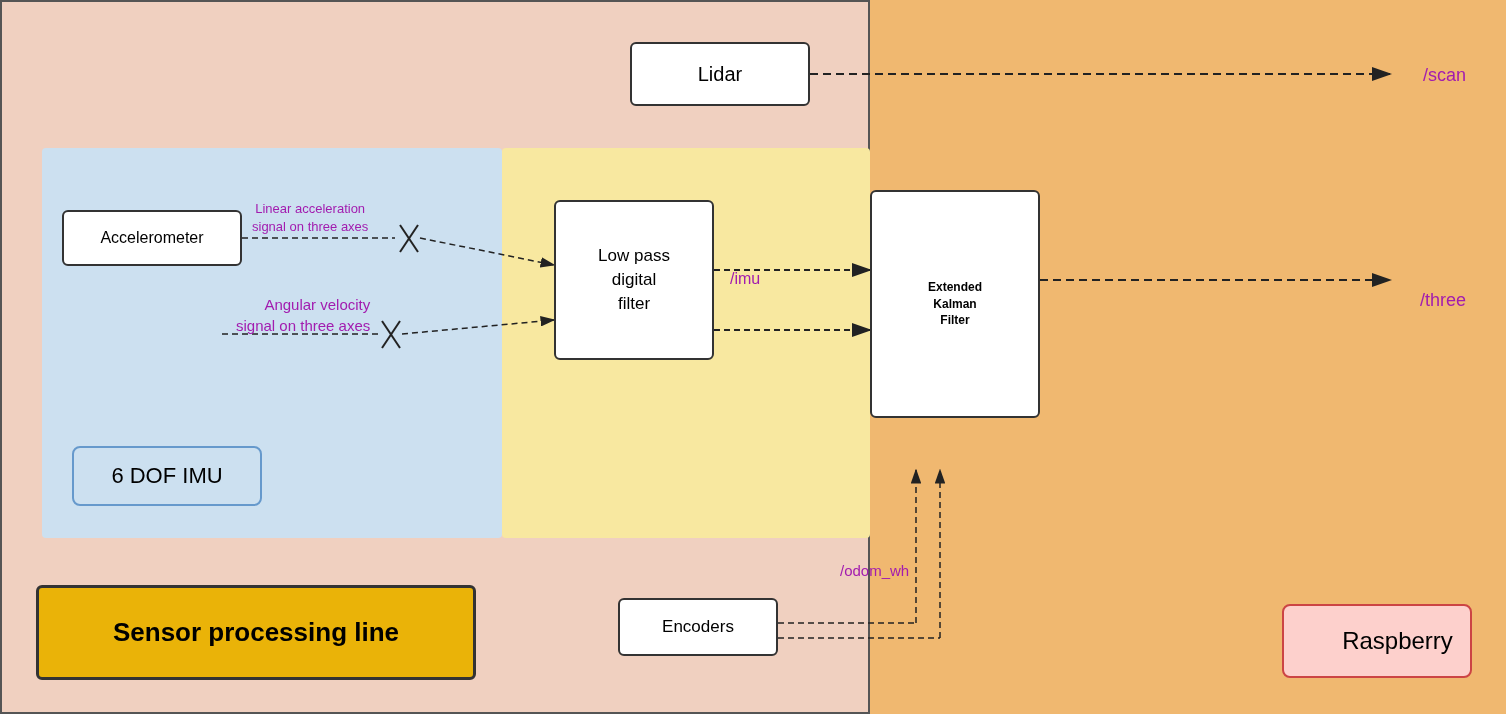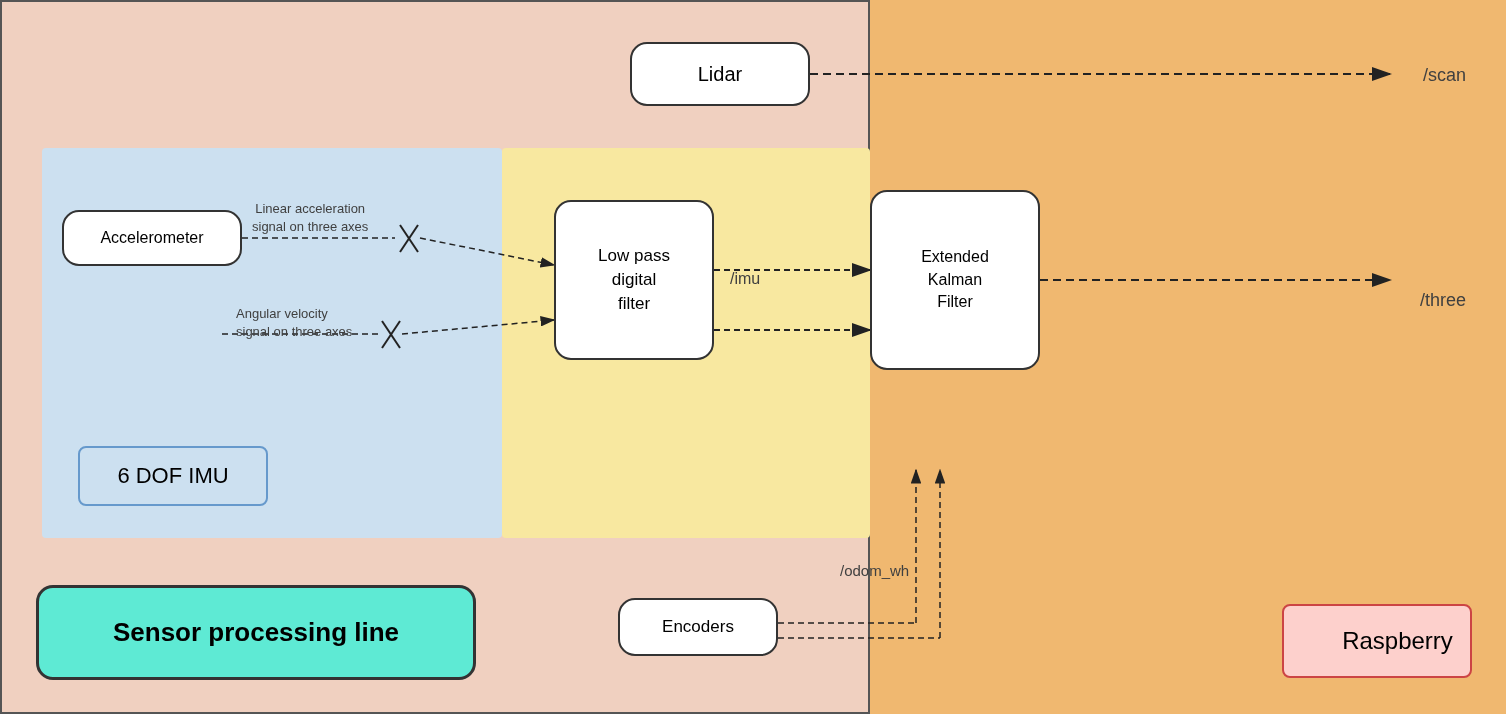--- a/index.html
+++ b/index.html
@@ -47,21 +47,21 @@
       width: 368px; height: 390px;
       background: #f8e8a0;
       border-radius: 4px;
     }
 
     
     .box {
       position: absolute;
       background: white;
       border: 2px solid #333;
-      border-radius: 17px;
+      border-radius: 6px;
       display: flex;
       align-items: center;
       justify-content: center;
       text-align: center;
       font-size: 18px;
       font-weight: normal;
     }
 
     .box-lidar {
       left: 630px; top: 42px;
@@ -85,38 +85,39 @@
     .box-lowpass {
       left: 554px; top: 200px;
       width: 160px; height: 160px;
       font-size: 17px;
       line-height: 1.4;
       justify-content: center;
     }
 
     .box-ekf {
       left: 870px; top: 190px;
-      width: 170px; height: 180px;
-      font-size: 16px;
-      line-height: 1.4;
+      width: 170px; height: 228px;
+      font-size: 12px;
+      line-height: 1.4;
+      font-weight: bold;
     }
 
     .box-encoders {
       left: 618px; top: 598px;
       width: 160px; height: 58px;
       font-size: 17px;
     }
 
     .box-sensor-label {
       left: 36px; top: 585px;
       width: 440px; height: 95px;
       font-size: 26px;
       font-weight: bold;
       border: 3px solid #333;
-      background: #5eead4;
+      background: #eab308;
       text-align: center;
     }
 
     .box-raspberry {
       left: 1282px; top: 604px;
       width: 190px; height: 74px;
       font-size: 24px;
       background: #fdd0cc;
       border: 2px solid #cc4444;
       border-radius: 8px;
@@ -126,33 +127,33 @@
     .box-arduino {
       left: 568px; top: 434px;
       width: 140px; height: 54px;
       font-size: 18px;
       background: #f8e060;
       border: 2px solid #888;
       border-radius: 8px;
     }
 
     .box-imu-label {
-      left: 78px; top: 446px;
+      left: 72px; top: 446px;
       width: 190px; height: 60px;
       font-size: 22px;
       background: #cce0f0;
       border: 2px solid #6699cc;
       border-radius: 8px;
     }
 
     
     .label {
       position: absolute;
       font-size: 13px;
-      color: #404040;
+      color: #a21caf;
     }
 
     .label-scan {
       right: 40px; top: 65px;
       font-size: 18px;
     }
 
     .label-imu {
       left: 730px; top: 270px;
       font-size: 16px;
@@ -169,23 +170,23 @@
     }
 
     .label-linear {
       left: 252px; top: 200px;
       font-size: 13px;
       text-align: center;
       line-height: 1.4;
     }
 
     .label-angular {
-      left: 236px; top: 305px;
-      font-size: 13px;
-      text-align: left;
+      left: 236px; top: 294px;
+      font-size: 15px;
+      text-align: right;
       line-height: 1.4;
     }
 
     
     .arrows-svg {
       position: absolute;
       left: 0; top: 0;
       width: 1506px;
       height: 714px;
       pointer-events: none;

